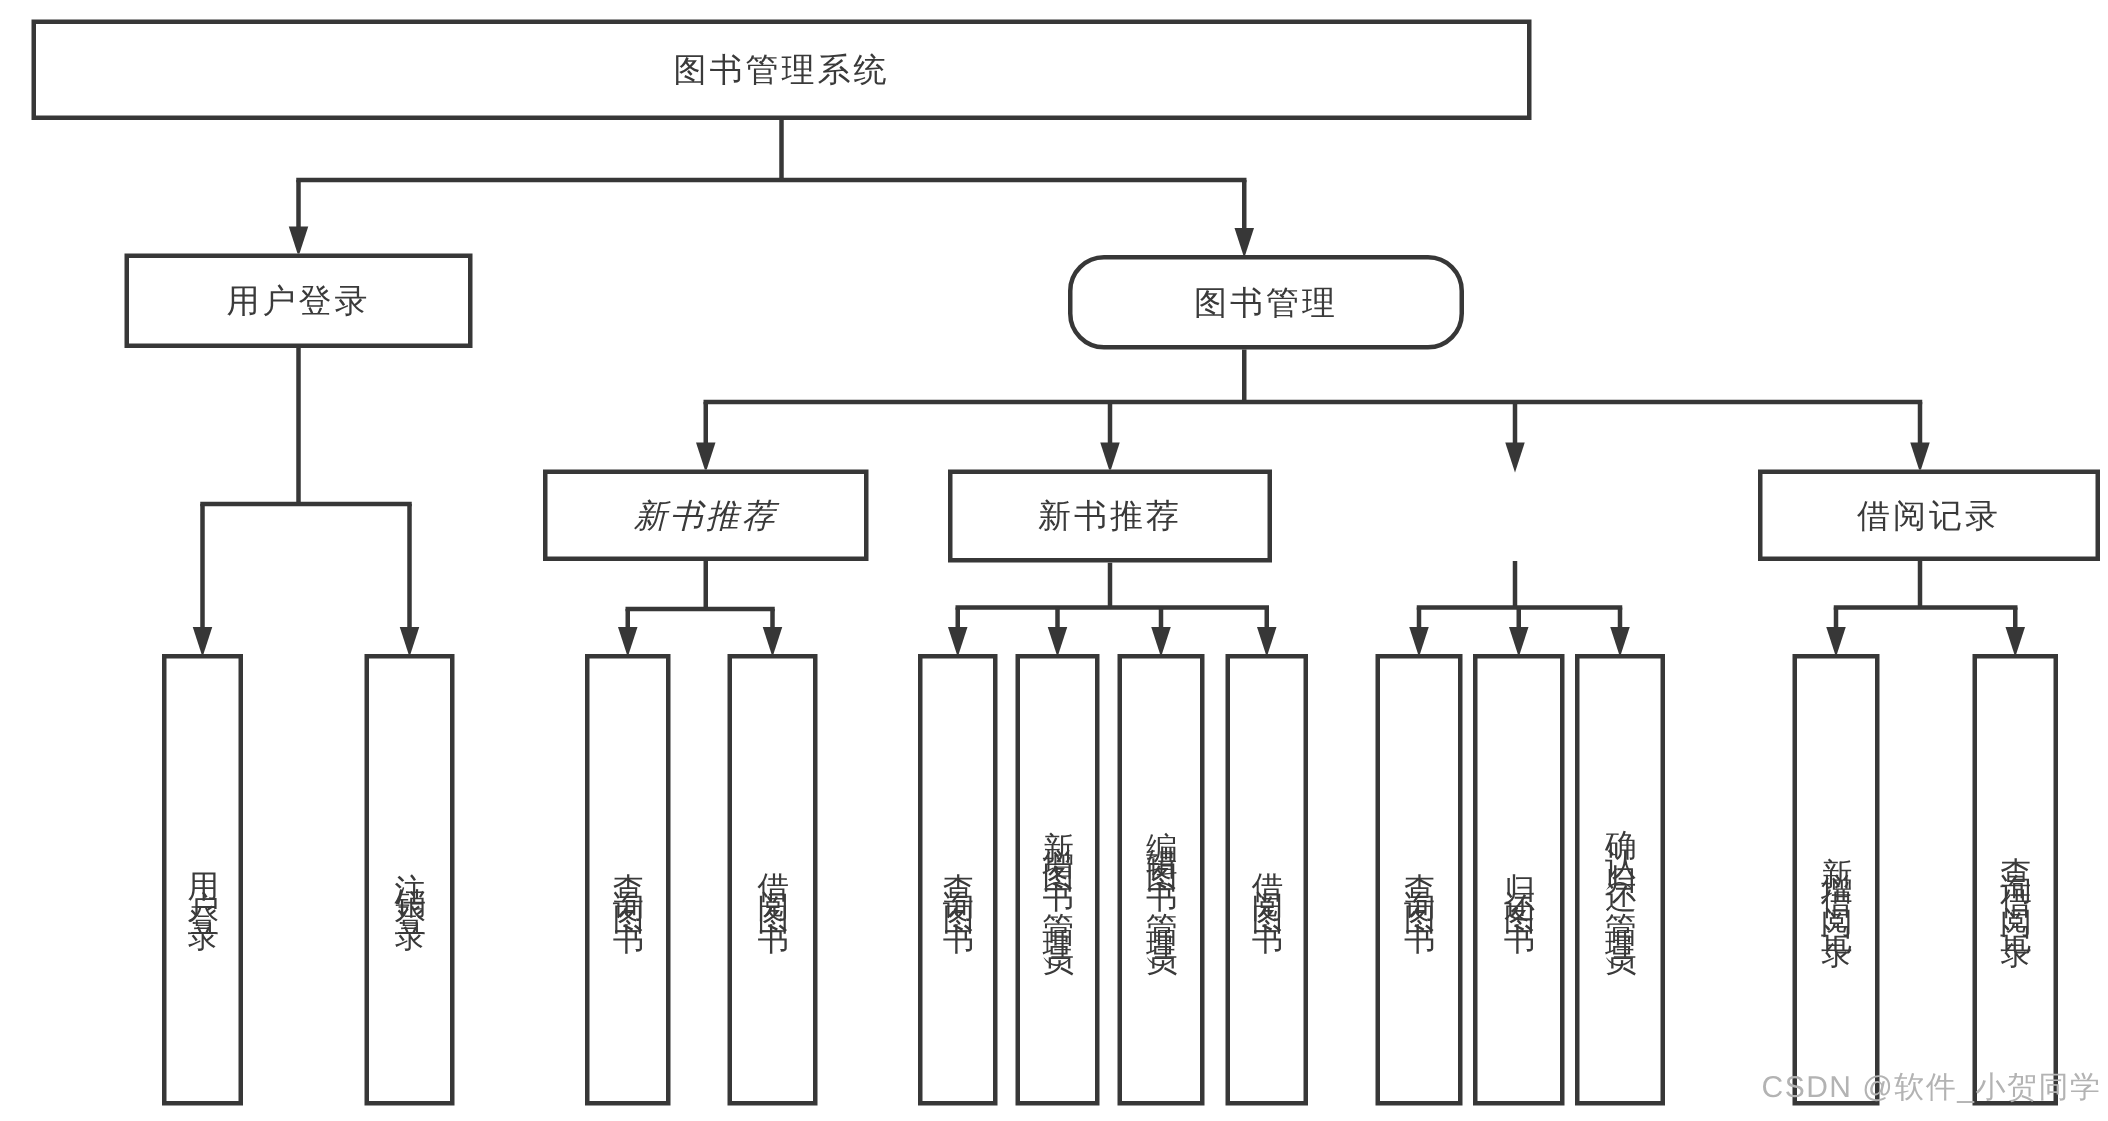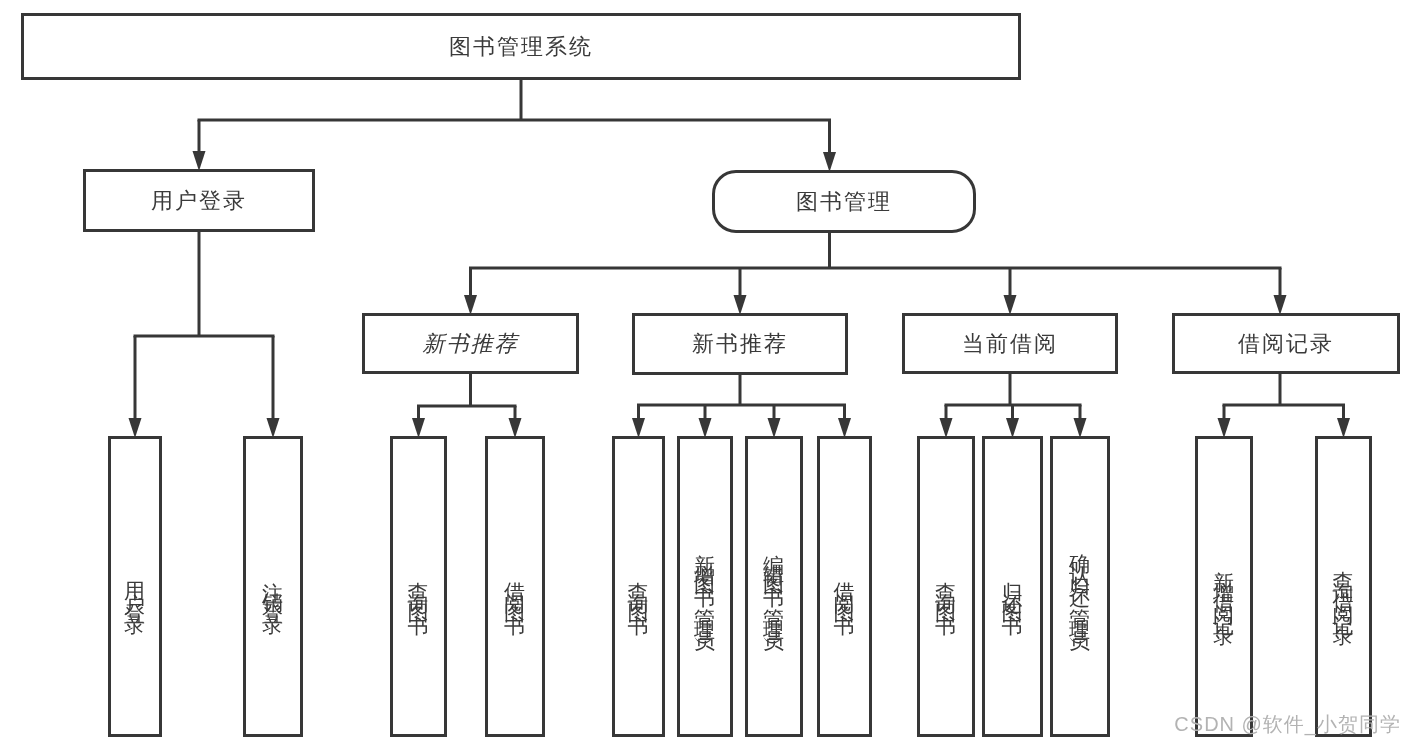--- a/index.html
+++ b/index.html
@@ -109,23 +109,20 @@
     </div>
     <div class="node" style="left: 712px; top: 170px; width: 264px; height: 63px; border-radius: 24px;">
       <span class="node-label">图书管理</span>
     </div>
     <div class="node" style="left: 362px; top: 313px; width: 217px; height: 61px; font-style: italic;">
       <span class="node-label">新书推荐</span>
     </div>
     <div class="node" style="left: 632px; top: 313px; width: 216px; height: 62px;">
       <span class="node-label">新书推荐</span>
     </div>
-    <div class="node" style="left: 902px; top: 313px; width: 216px; height: 61px;">
-      <span class="node-label">当前借阅</span>
-    </div>
     <div class="node" style="left: 1172px; top: 313px; width: 228px; height: 61px;">
       <span class="node-label">借阅记录</span>
     </div>
     <div class="node vertical" style="left: 108px; top: 436px; width: 54px; height: 301px;">
       <span class="node-label">用户登录</span>
     </div>
     <div class="node vertical" style="left: 243px; top: 436px; width: 60px; height: 301px;">
       <span class="node-label">注销登录</span>
     </div>
     <div class="node vertical" style="left: 390px; top: 436px; width: 57px; height: 301px;">

